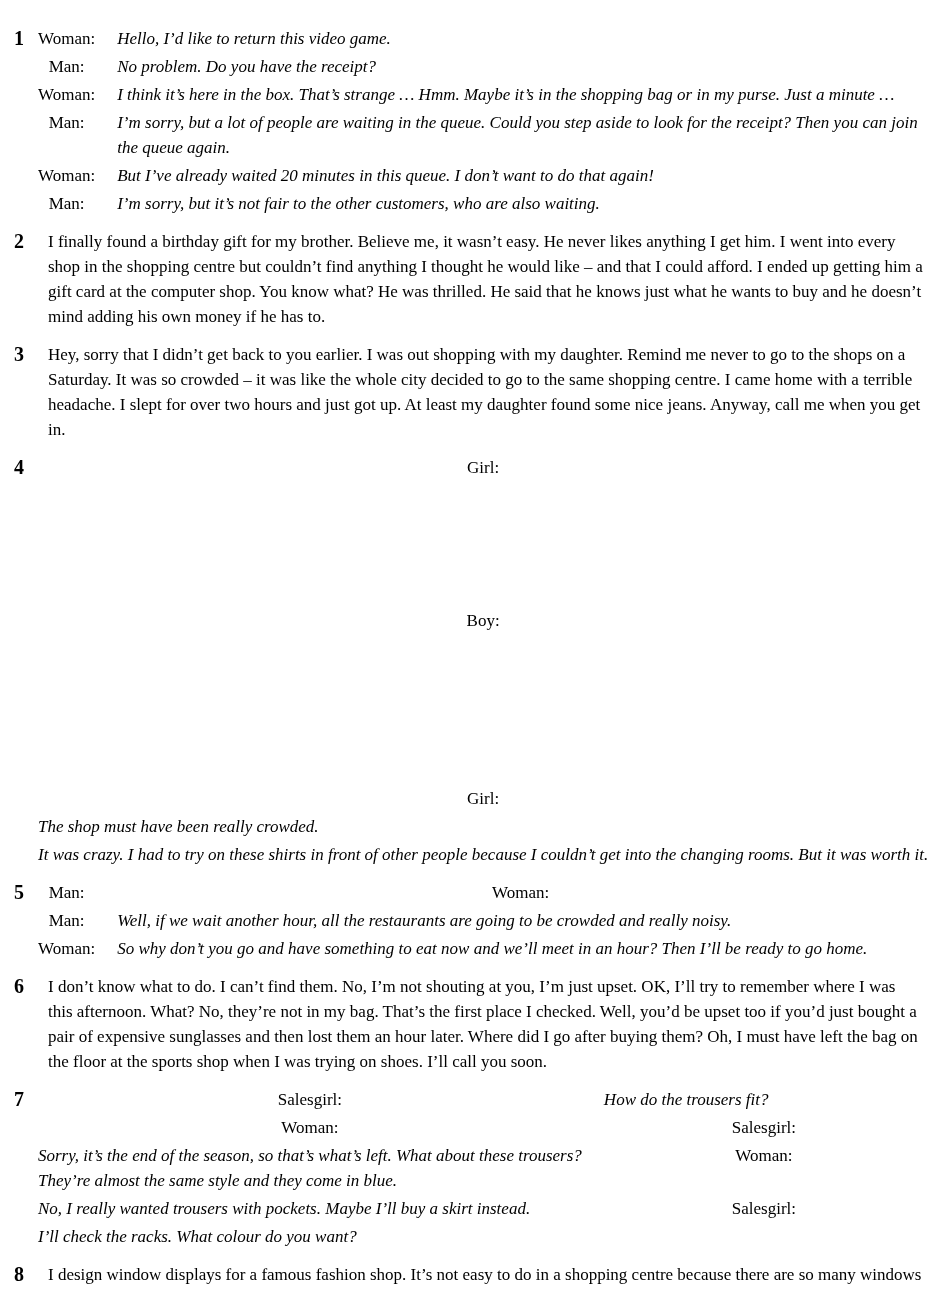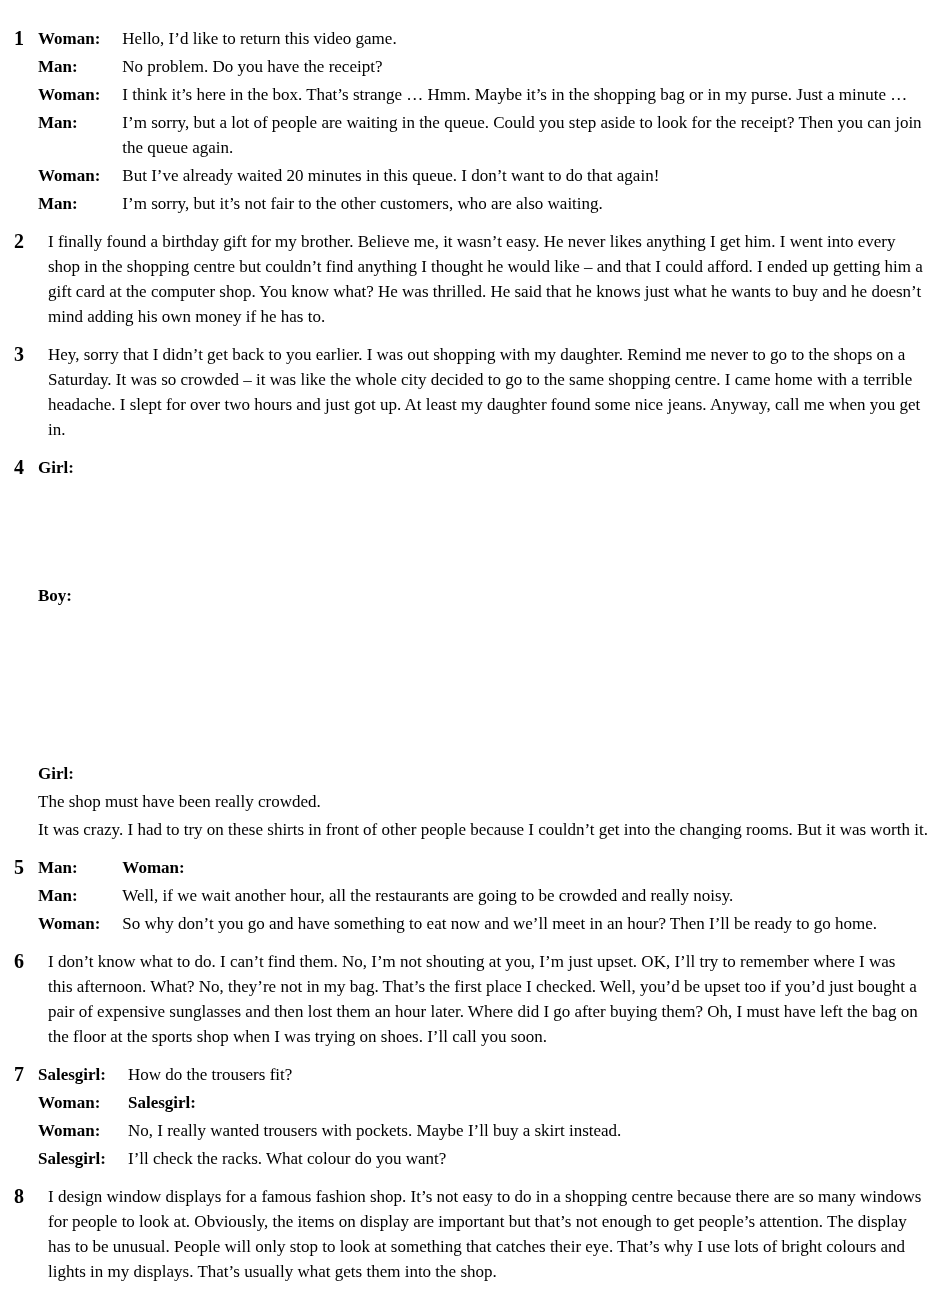--- a/index.html
+++ b/index.html
@@ -23,22 +23,22 @@
     font-size: 20px;
     line-height: 25px;
   }
   .body { flex: 1; min-width: 0; }
   .dlg {
     display: grid;
     grid-template-columns: max-content 1fr;
     column-gap: 22px;
     row-gap: 3px;
   }
-  .speaker { font-weight: 700; text-align: left; white-space: nowrap; }
-  .line { white-space: pre-line; }
+  .speaker { font-weight: 400; text-align: center; white-space: nowrap; }
+  .line { white-space: pre-line; font-style: italic; }
   .mono { padding-left: 10px; font-family: Liberation Serif, serif; }
 </style>
 </head>
 <body>
 
 <div class="page" id="page-root">
     <section class="sect">
       <div class="num">1</div>
       <div class="body dlg">
         <div class="speaker">Woman:</div>
@@ -98,20 +98,22 @@
         <div class="mono">I don’t know what to do. I can’t find them. No, I’m not shouting at you, I’m just upset. OK, I’ll try to remember where I was this afternoon. What? No, they’re not in my bag. That’s the first place I checked. Well, you’d be upset too if you’d just bought a pair of expensive sunglasses and then lost them an hour later. Where did I go after buying them? Oh, I must have left the bag on the floor at the sports shop when I was trying on shoes. I’ll call you soon.</div>
       </div>
     </section>
     <section class="sect">
       <div class="num">7</div>
       <div class="body dlg">
         <div class="speaker">Salesgirl:</div>
         <div class="line">How do the trousers fit?</div>
         <div class="speaker">Woman:</div>
         <div class="speaker">Salesgirl:</div>
+        <div class="line">Sorry, it’s the end of the season, so that’s what’s left. What about these trousers?
+They’re almost the same style and they come in blue.</div>
         <div class="speaker">Woman:</div>
         <div class="line">No, I really wanted trousers with pockets. Maybe I’ll buy a skirt instead.</div>
         <div class="speaker">Salesgirl:</div>
         <div class="line">I’ll check the racks. What colour do you want?</div>
       </div>
     </section>
     <section class="sect">
       <div class="num">8</div>
       <div class="body">
         <div class="mono">I design window displays for a famous fashion shop. It’s not easy to do in a shopping centre because there are so many windows for people to look at. Obviously, the items on display are important but that’s not enough to get people’s attention. The display has to be unusual. People will only stop to look at something that catches their eye. That’s why I use lots of bright colours and lights in my displays. That’s usually what gets them into the shop.</div>

